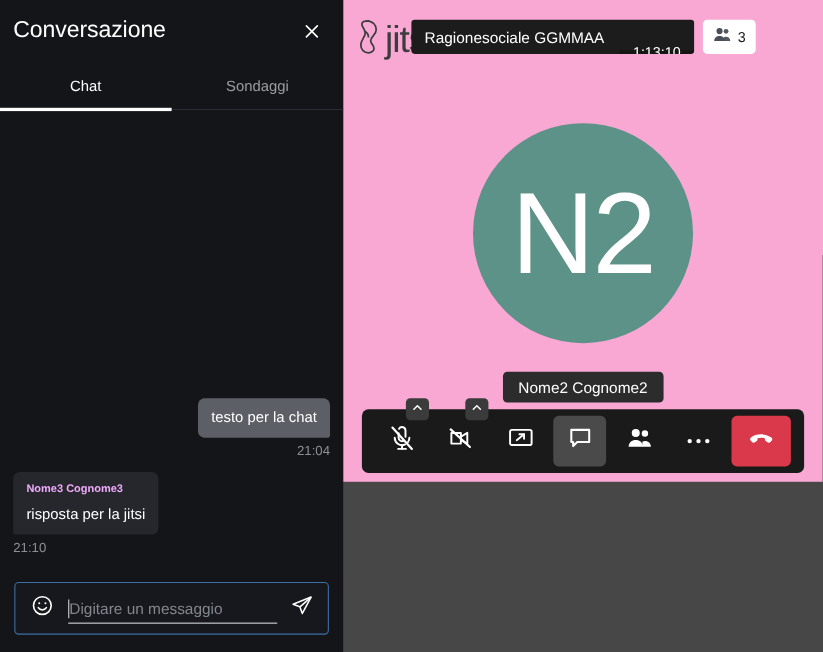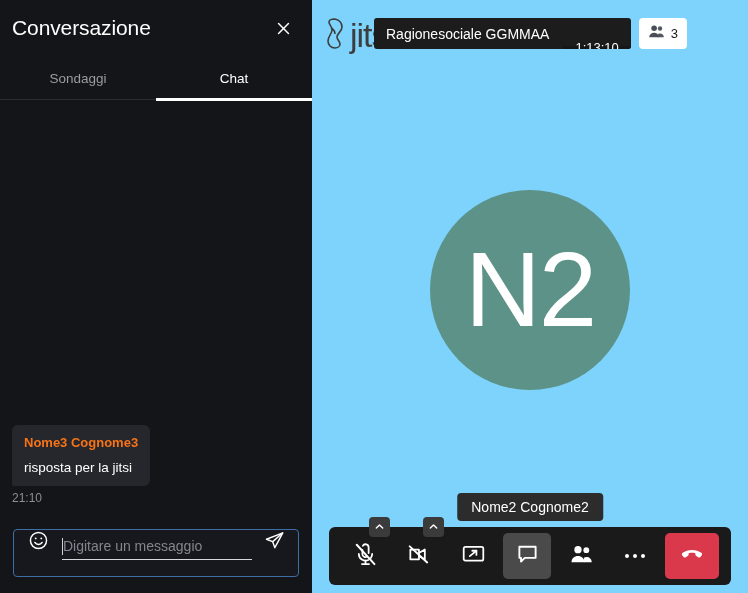--- a/index.html
+++ b/index.html
@@ -108,44 +108,44 @@
     padding: 9px 12px;
     font-size: 13.5px;
     line-height: 1.35;
     color: #ffffff;
     word-wrap: break-word;
   }
   .bubble.local  { background: #5c5f66; border-radius: 6px 6px 2px 6px; }
   .bubble.remote { background: #25272c; border-radius: 6px 6px 6px 2px; }
 
   .sender {
-    font-size: 13px;
+    font-size: 10px;
     font-weight: bold;
-    color: #f97316;
+    color: #f0abfc;
     margin-bottom: 7px;
   }
 
   .timestamp {
     font-size: 12px;
     color: #8b8e94;
     margin-top: 5px;
   }
   .msg-group.local .timestamp { text-align: right; }
 
   .chat-input-wrap {
     flex: 0 0 auto;
     padding: 8px 13px 16px 13px;
   }
   .chat-input-box {
     height: 48px;
     border: 1px solid #3d6ea5;
     border-radius: 4px;
     background: #16181d;
     display: flex;
-    align-items: flex-start;
+    align-items: center;
     padding: 0 12px;
   }
   .emoji-btn {
     width: 24px; height: 24px;
     flex: 0 0 24px;
     display: flex; align-items: center; justify-content: center;
     cursor: pointer; color: #ffffff;
   }
   .input-field-wrap {
     flex: 1 1 auto;
@@ -184,22 +184,22 @@
     width: 24px; height: 24px;
     flex: 0 0 24px;
     display: flex; align-items: center; justify-content: center;
     cursor: pointer; color: #ffffff;
   }
 
   
   .video-area {
     flex: 1 1 auto;
     position: relative;
-    background: #7dd3fc;
-    height: 593px;
+    background: #f9a8d4;
+    height: 438px;
     overflow: hidden;
   }
 
   .watermark {
     position: absolute;
     left: 10px;
     top: 16px;
     display: flex;
     align-items: center;
     color: #3c3c3c;
@@ -371,30 +371,34 @@
         <span>
           <svg width="17" height="17" viewBox="0 0 24 24" fill="none" stroke="currentColor" stroke-width="2.1" stroke-linecap="round">
             <line x1="5" y1="5" x2="19" y2="19"></line>
               <line x1="19" y1="5" x2="5" y2="19"></line>
           </svg>
         </span>
       </div>
     </div>
 
     <div class="chat-tabs">
+      <div class="chat-tab active">
+        <span>Chat</span>
+      </div>
       <div class="chat-tab">
         <span>Sondaggi</span>
       </div>
-      <div class="chat-tab active">
-        <span>Chat</span>
-      </div>
     </div>
 
     <div class="messages">
 
+      <div class="msg-group local">
+        <div class="bubble local">testo per la chat</div>
+        <div class="timestamp">21:04</div>
+      </div>
 
       <div class="msg-group remote">
         <div class="bubble remote">
           <div class="sender">Nome3 Cognome3</div>
           <div>risposta per la jitsi</div>
         </div>
         <div class="timestamp">21:10</div>
       </div>
 
     </div>

